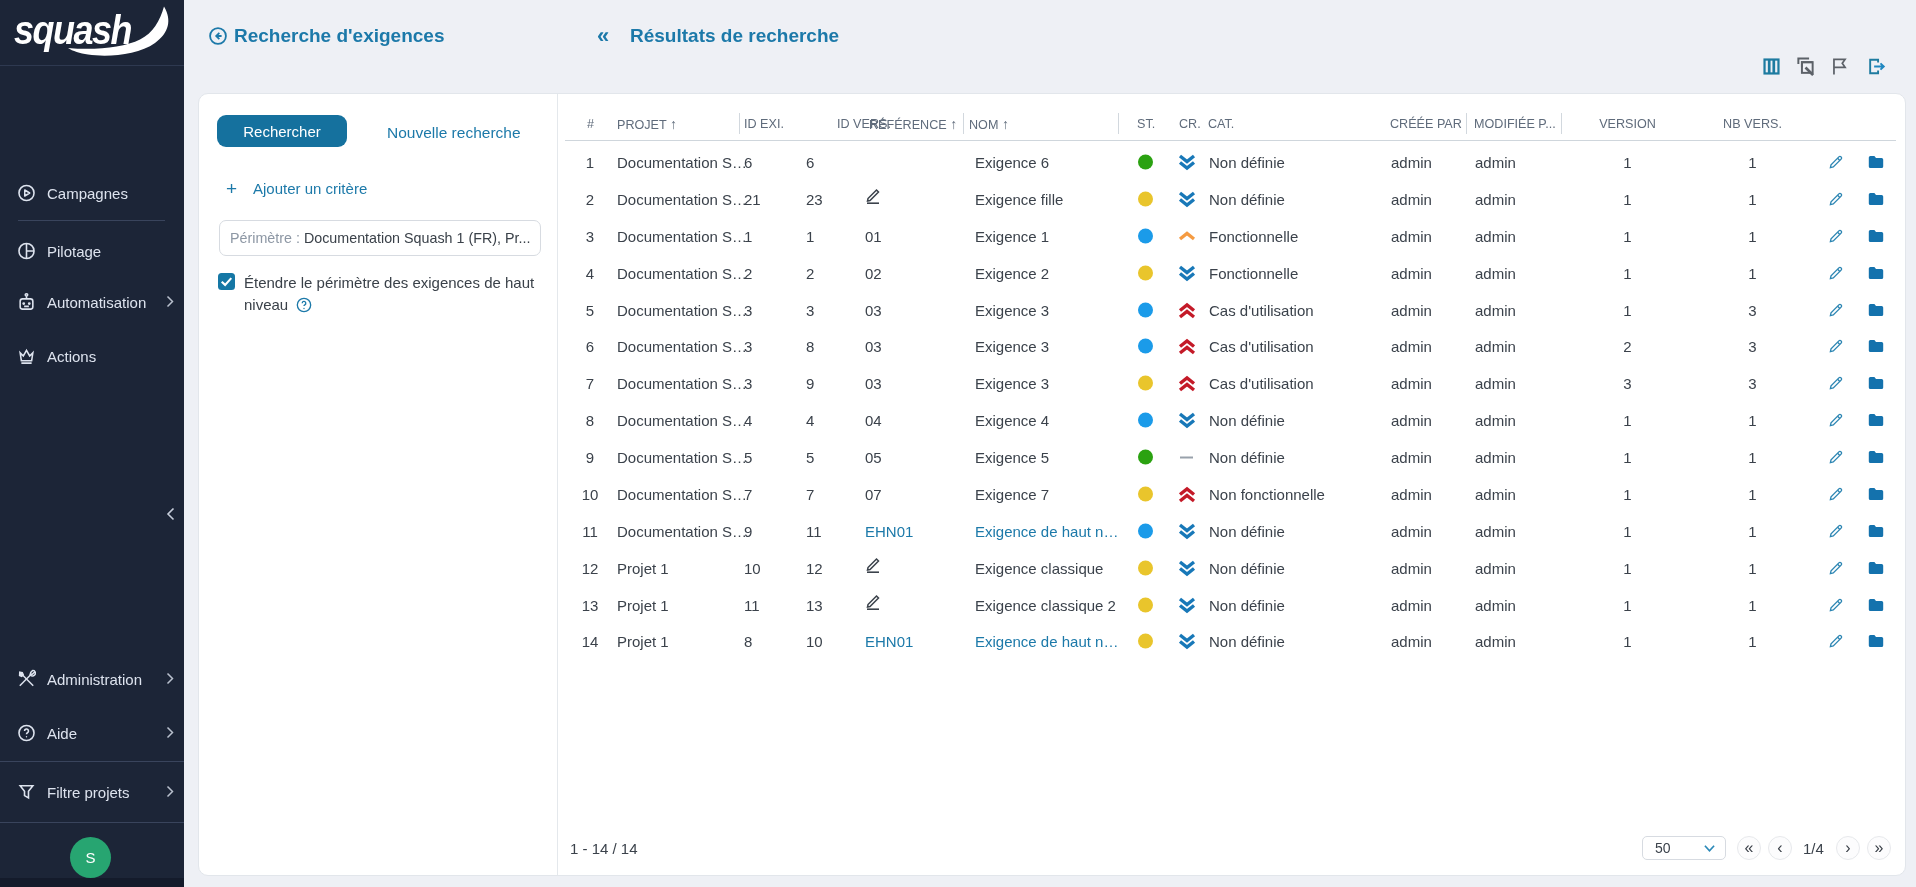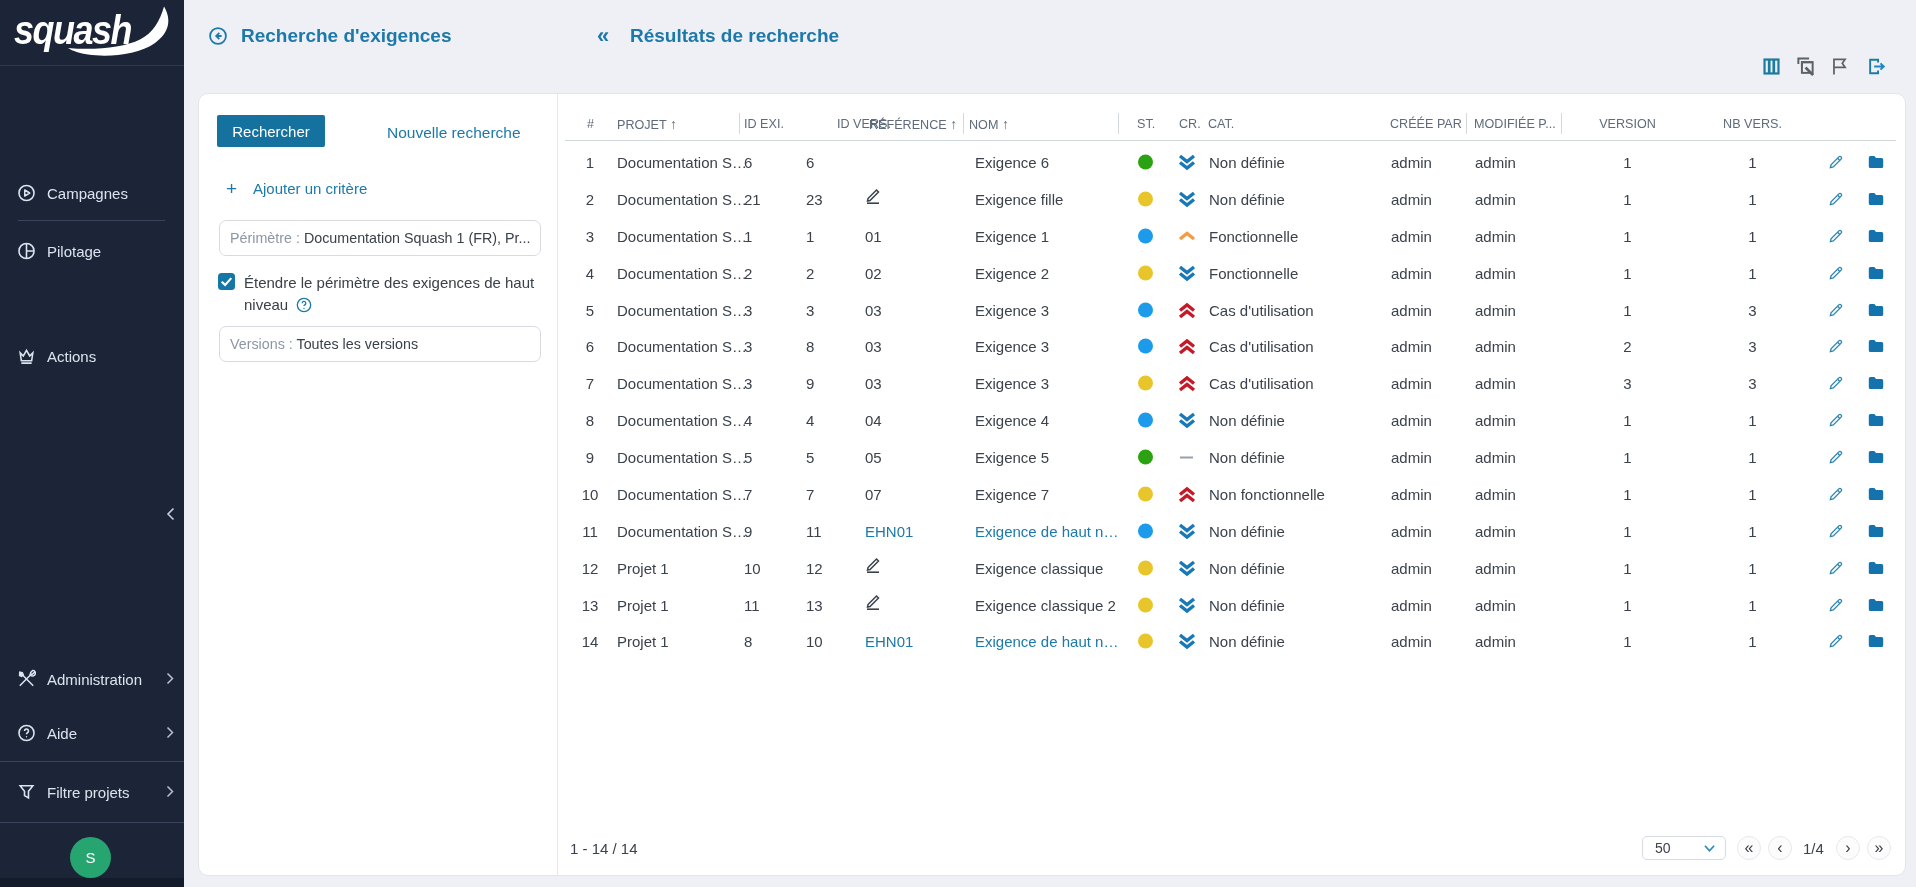--- a/index.html
+++ b/index.html
@@ -19,21 +19,21 @@
 
   
   #titlerow { position:absolute; left:184px; top:0; width:1732px; height:93px; }
   .pagetitle { position:absolute; top:25px; color:#1c79a9; font-size:19px; font-weight:bold; white-space:nowrap; }
 
   
   #card { position:absolute; left:198px; top:93px; width:1708px; height:783px; background:#fff; border:1px solid #e2e6eb; border-radius:10px; }
   #vdivider { position:absolute; left:358px; top:0; width:1px; height:781px; background:#e4e8ec; }
 
   
-  .btn-search { position:absolute; left:18px; top:21px; width:108px; height:32px; background:#15719e; color:#fff; font-size:15px; border:none; border-radius:2px; }
+  .btn-search { position:absolute; left:18px; top:21px; width:130px; height:32px; background:#15719e; color:#fff; font-size:15px; border:none; border-radius:9px; }
   .link { color:#1c79a9; }
   .input { position:absolute; left:20px; width:322px; height:36px; border:1px solid #d7dbe1; border-radius:7px; font-size:14.3px; line-height:34px; padding-left:10px; white-space:nowrap; overflow:hidden; color:#3a4149; }
   .input .ph { color:#8d97a4; }
 
   
   .th { position:absolute; top:110px; height:28px; line-height:28px; color:#5f6b7b; font-size:12.6px; white-space:nowrap; }
   .hsep { position:absolute; top:113px; width:1px; height:21px; background:#d2d8de; }
   .row { position:absolute; left:560px; width:1346px; height:37px; font-size:15px; color:#3b424b; }
   .row span { position:absolute; top:50%; transform:translateY(-50%); white-space:nowrap; }
   .c-num { left:0px; width:60px; text-align:center; }
@@ -72,20 +72,33 @@
     <span class="lbl">Campagnes</span>
   </div>
   <div class="sep" style="top:220px;"></div>
   <div class="navitem" style="top:229px;">
     <svg class="ic" viewBox="0 0 24 24" fill="none" stroke="#dde3ee" stroke-width="2">
         <circle cx="12" cy="12" r="9.5"></circle>
         <path d="M12 2.5 V21.5 M12 12 H21.5"></path>
       </svg>
     <span class="lbl">Pilotage</span>
   </div>
+  <div class="navitem" style="top:280px;">
+    <svg class="ic" viewBox="0 0 24 24" fill="none" stroke="#dde3ee" stroke-width="2">
+        <rect x="4" y="8" width="16" height="13" rx="3"></rect>
+        <path d="M12 8 V4.5 M12 4.5 a1.5 1.5 0 1 0 -0.1 0"></path>
+        <circle cx="8.5" cy="14" r="0.8" fill="#dde3ee"></circle>
+        <circle cx="15.5" cy="14" r="0.8" fill="#dde3ee"></circle>
+        <path d="M9 17.5 h6"></path>
+      </svg>
+    <span class="lbl">Automatisation</span>
+    <svg class="arr" width="8" height="13" viewBox="0 0 8 13" fill="none" stroke="#b9c0cd" stroke-width="1.5">
+        <path d="M1.5 1.5 L6.5 6.5 L1.5 11.5"></path>
+      </svg>
+  </div>
   <div class="navitem" style="top:334px;">
     <svg class="ic" viewBox="0 0 24 24" fill="none" stroke="#dde3ee" stroke-width="2">
         <path d="M4 8 L8 12 L12 5 L16 12 L20 8 L18.5 18 H5.5 Z M5.5 21 h13"></path>
       </svg>
     <span class="lbl">Actions</span>
   </div>
   <svg style="position:absolute; top:507px; right:9px;" width="9" height="14" viewBox="0 0 9 14" fill="none" stroke="#c7cedb" stroke-width="1.6">
       <path d="M7.5 1.5 L2 7 L7.5 12.5"></path>
     </svg>
   <div class="navitem" style="top:657px;">
@@ -124,21 +137,21 @@
   <div class="sep" style="top:822px; left:0; width:184px; background:#39445c;"></div>
   <div id="avatar">S</div>
   <div style="position:absolute; left:0; top:878px; width:184px; height:9px; background:#141b2b;"></div>
 </div>
 
 <div id="titlerow">
   <svg style="position:absolute; left:25px; top:27px;" width="18" height="18" viewBox="0 0 20 20" fill="none" stroke="#1c79a9" stroke-width="2">
       <circle cx="10" cy="10" r="8.8"></circle>
       <path d="M11.5 6.5 L8 10 l3.5 3.5 M8 10 h6"></path>
     </svg>
-  <div class="pagetitle" style="left:57px;">Recherche d'exigences</div>
+  <div class="pagetitle" style="left:50px;">Recherche d'exigences</div>
   <div class="pagetitle" style="left:413px; font-size:22px; top:23px;">«</div>
   <div class="pagetitle" style="left:446px;text-align:right;">Résultats de recherche</div>
 
   <svg style="position:absolute; left:1578px; top:57px;" width="19" height="19" viewBox="0 0 24 24" fill="none" stroke="#1e7ba0" stroke-width="2.8">
       <rect x="3.2" y="3.2" width="17.6" height="17.6"></rect>
       <path d="M9.1 3 V21 M14.9 3 V21" stroke-width="3.4"></path>
     </svg>
   <svg style="position:absolute; left:1609px; top:55px;" width="25" height="25" viewBox="0 0 28 28" fill="none" stroke="#5c6168" stroke-width="2.2">
       <path d="M6 10 V4 H18 M10 14 V8 H22"></path>
       <rect x="10" y="8" width="12" height="12"></rect>
@@ -165,21 +178,20 @@
         <path d="M3.5 8.2 L6.7 11.2 L12.5 4.8"></path>
       </svg>
   </div>
   <div style="position:absolute; left:45px; top:178px; font-size:15px; color:#3a4149; line-height:22px;">Étendre le périmètre des exigences de haut<br>niveau
     <svg style="vertical-align:-3px; margin-left:4px;" width="16" height="16" viewBox="0 0 24 24" fill="none" stroke="#1c79a9" stroke-width="2">
         <circle cx="12" cy="12" r="10"></circle>
         <path d="M9.3 9.3 a2.7 2.7 0 1 1 4 2.4 c-0.9 .5 -1.3 1 -1.3 1.9"></path>
         <circle cx="12" cy="17.3" r="1" fill="#1c79a9" stroke="none"></circle>
       </svg>
   </div>
-  <div class="input" style="top:232px;"><span class="ph">Versions&nbsp;: </span>Toutes les versions</div>
 </div>
 
 <div id="thead">
   <div class="th" style="left:587px;">#</div>
   <div class="th" style="left:617px;">PROJET <span style="font-size:14px; color:#5f6b7b;">↑</span></div>
   <div class="hsep" style="left:739px;"></div>
   <div class="th" style="left:744px;">ID EXI.</div>
   <div class="th" style="left:805px;margin-left:32px;">ID VERS.</div>
   <div class="th" style="left:869px;">RÉFÉRENCE <span style="font-size:14px; color:#5f6b7b;">↑</span></div>
   <div class="hsep" style="left:963px;"></div>

